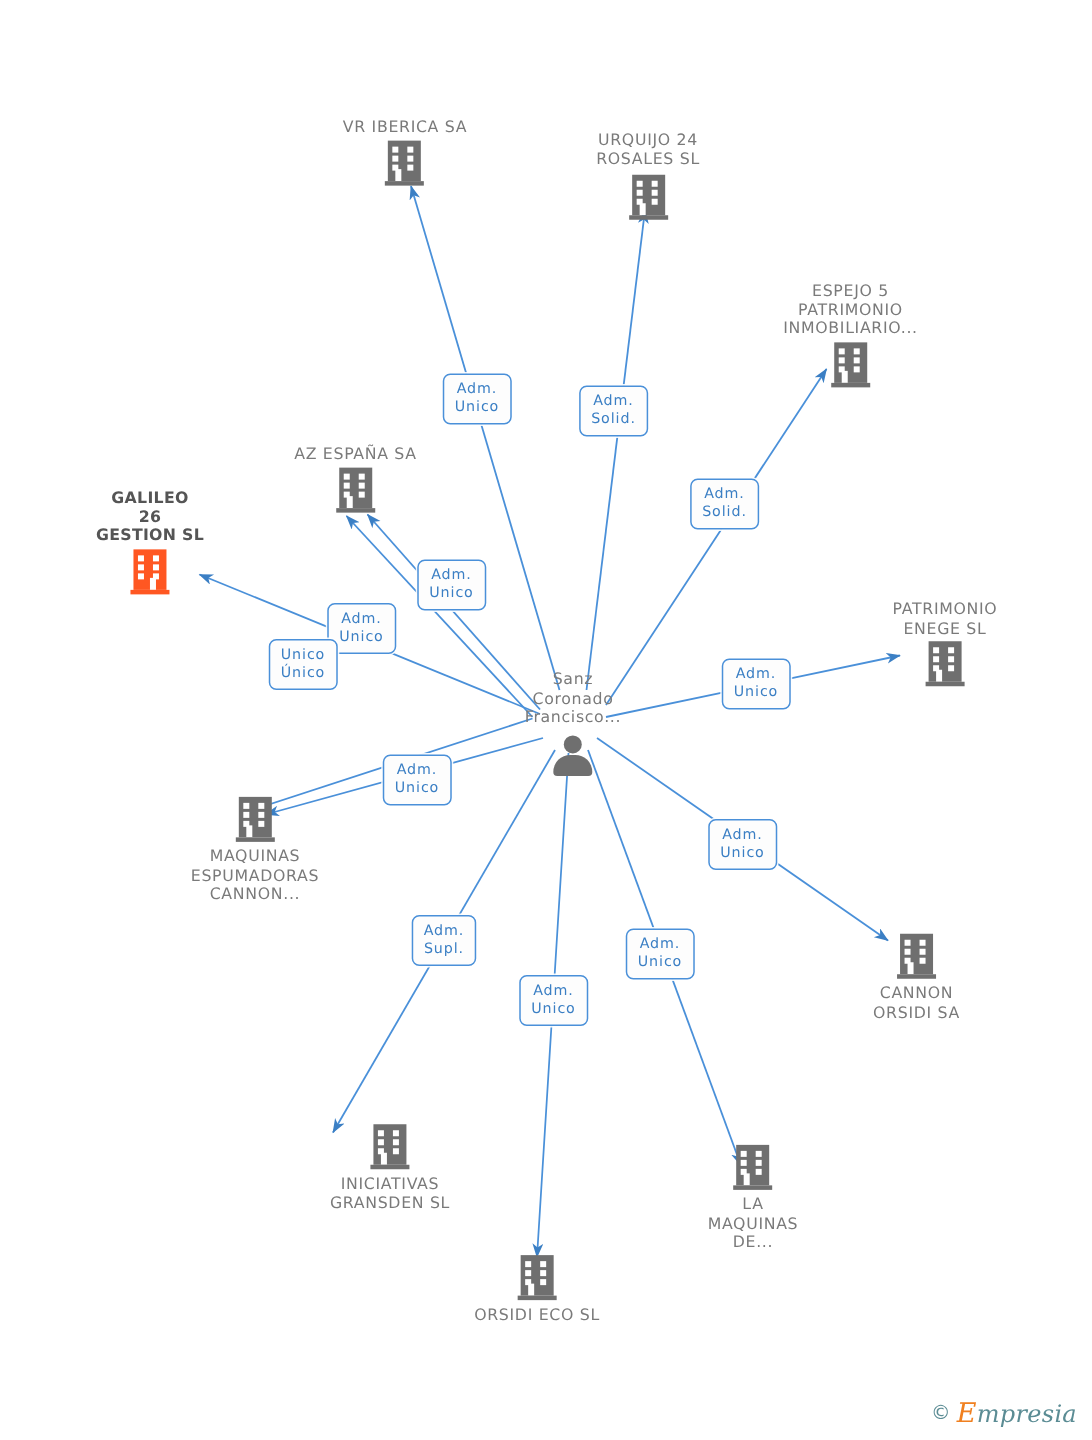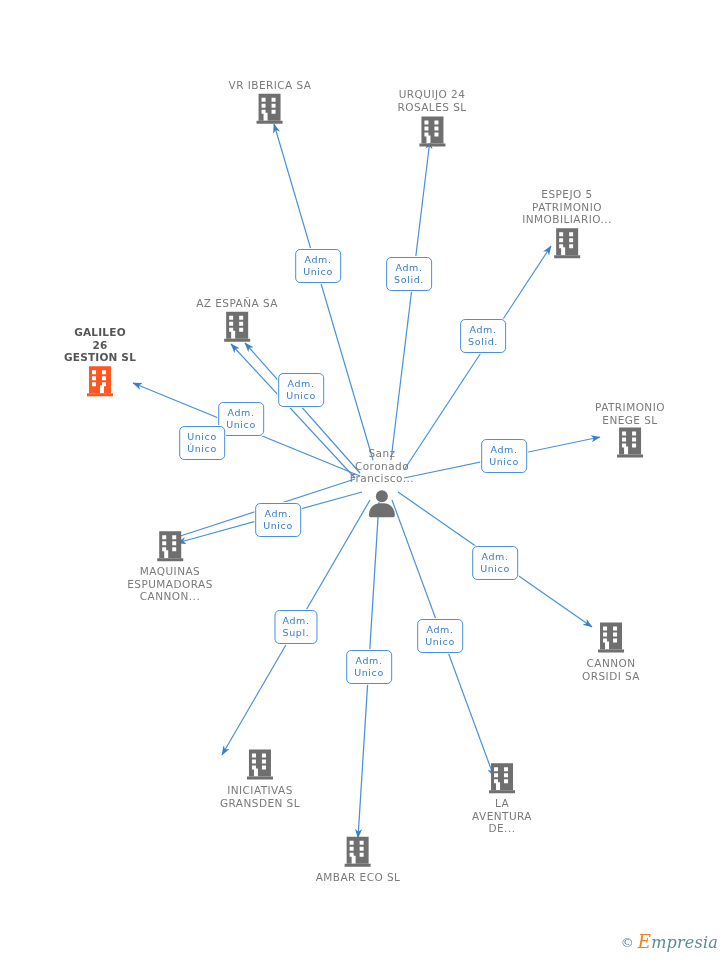--- a/index.html
+++ b/index.html
@@ -254,38 +254,38 @@
             <div class="w" style="left: 15px; top: 4px;"></div>
             <div class="w" style="left: 5px; top: 10px;"></div>
             <div class="w" style="left: 15px; top: 10px;"></div>
             <div class="w" style="left: 5px; top: 16px;"></div>
             <div class="w" style="left: 15px; top: 16px;"></div>
             <div class="door" style="left: 7px;"></div>
             <div class="plinth"></div>
           </div>
         </div>
         <div class="label" style="margin-top: 2px;">LA
-AVENTURA
+MAQUINAS
 DE...</div>
       </div>
       <div class="node" style="left: 358px; top: 860px;">
         <div class="icon">
           <div class="bldg">
             <div class="body"></div>
             <div class="w" style="left: 5px; top: 4px;"></div>
             <div class="w" style="left: 15px; top: 4px;"></div>
             <div class="w" style="left: 5px; top: 10px;"></div>
             <div class="w" style="left: 15px; top: 10px;"></div>
             <div class="w" style="left: 5px; top: 16px;"></div>
             <div class="w" style="left: 15px; top: 16px;"></div>
             <div class="door" style="left: 7px;"></div>
             <div class="plinth"></div>
           </div>
         </div>
-        <div class="label" style="margin-top: 2px;">AMBAR ECO  SL</div>
+        <div class="label" style="margin-top: 2px;">ORSIDI ECO  SL</div>
       </div>
       <div class="node" style="left: 382px; top: 484px;">
         <div class="label" style="margin-bottom: 4px;">Sanz
 Coronado
 Francisco...</div>
         <div class="icon">
           <div class="person">
             <div class="head"></div>
             <div class="body"></div>
           </div>

